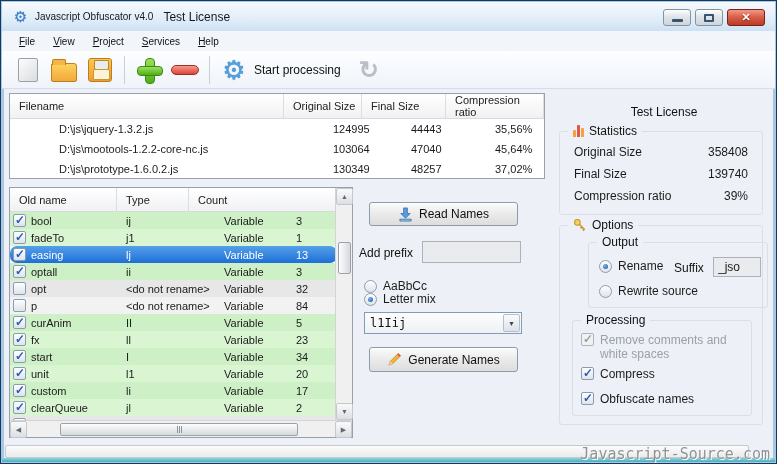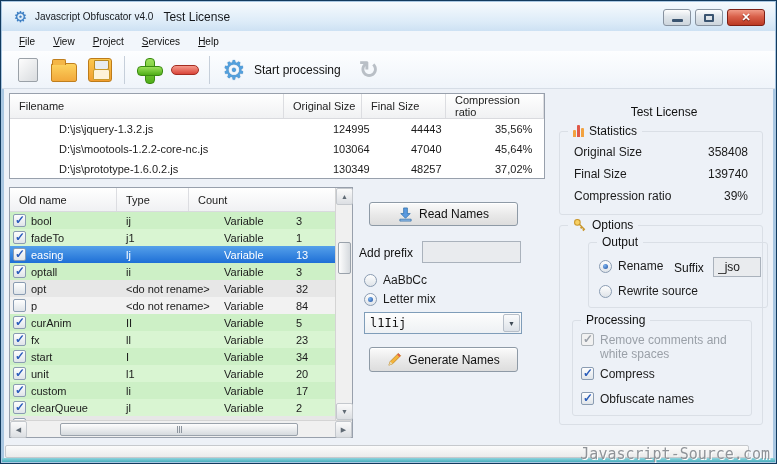--- a/index.html
+++ b/index.html
@@ -79,21 +79,21 @@
     border-bottom:1px solid #d9dade; width:327px; }
   .nt-header > div { display:flex; align-items:center; padding-left:9px; border-right:1px solid #dcdde1; }
   .n-old { width:107px; } .n-new { width:98px; } .n-type { width:72px; } .n-count { flex:1; }
   .nt-rows { position:absolute; left:0; top:24px; width:327px; height:208px; overflow:hidden; }
   .nt-row { display:flex; height:17px; align-items:center;justify-content:flex-end; }
   .nt-row > div { overflow:hidden; white-space:nowrap; }
   .nt-row .n-old { padding-left:3px; display:flex; align-items:center; }
   .nt-row .n-new, .nt-row .n-type, .nt-row .n-count { padding-left:9px; }
   .r-g1 { background:#cdf0c6; } .r-g2 { background:#d9f5d2; }
   .r-x1 { background:#e7e7e7; } .r-x2 { background:#f2f2f2; }
-  .r-sel { background:linear-gradient(#55a0ea,#1e6fd6); color:#fff; }
+  .r-sel { background:linear-gradient(#55a0ea,#1e6fd6); color:#fff;border-radius:7px; }
   .cb { width:13px; height:13px; background:linear-gradient(#fefefe,#dfe4e9); border:1px solid #8a9cb2;
     border-radius:2px; margin-right:5px; position:relative; flex:0 0 13px; }
   .cb.checked::after { content:"\2713"; position:absolute; left:1px; top:-2px; color:#2a5dba; font-size:12px; font-weight:bold; }
   .cb.disabled { background:#f1f1f1; border-color:#aeb4ba; }
   .cb.disabled::after { color:#9aa0a8; }
 
   
   .vscroll { position:absolute; right:0; top:0; bottom:17px; width:17px; background:#f0f0f0; border-left:1px solid #d4d4d4; }
   .hscroll { position:absolute; left:0; right:0; bottom:0; height:17px; background:#f0f0f0; border-top:1px solid #d4d4d4; }
   .sbtn { position:absolute; width:17px; height:17px; display:flex; align-items:center; justify-content:center;
@@ -377,21 +377,21 @@
 
   <div class="btn btn-read">
     <svg width="15" height="15" viewBox="0 0 16 16">
       <path d="M6 1h4v6h3l-5 5-5-5h3z" fill="#5a9ae0" stroke="#2d6da8" stroke-width="0.8"></path>
       <path d="M2 13h12v2H2z" fill="#9ec4ec" stroke="#2d6da8" stroke-width="0.8"></path>
     </svg>
     <span>Read Names</span>
   </div>
   <span class="lbl" style="left:358px; top:245px;">Add prefix</span>
   <input class="inp prefix-inp" value="" style="">
-  <div class="radio" style="left:363px; top:272px;">
+  <div class="radio" style="left:363px; top:278px;">
     <span class="rdot"></span>
     <span>AaBbCc</span>
   </div>
   <div class="radio" style="left:363px; top:291px;">
     <span class="rdot on"></span>
     <span>Letter mix</span>
   </div>
   <div class="combo">
     <span class="combo-val">l1Iij</span>
     <span class="combo-btn">▼</span>

